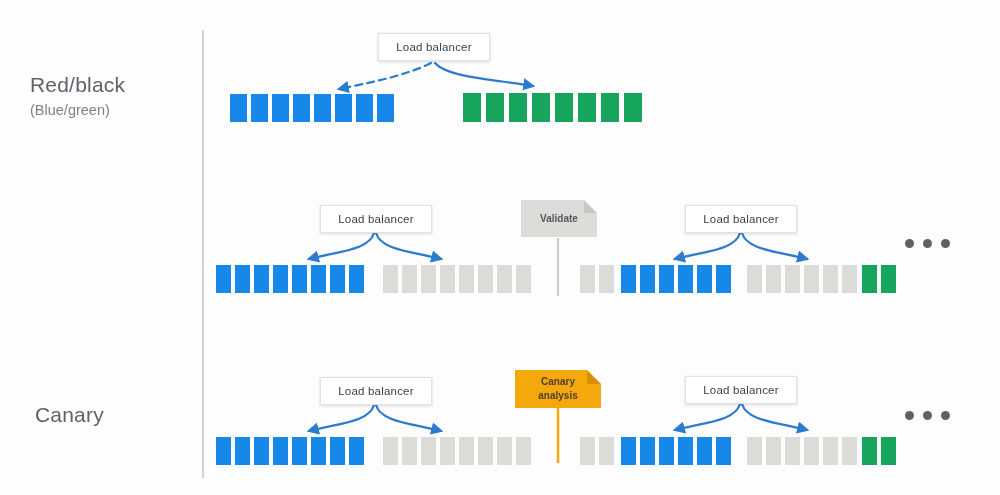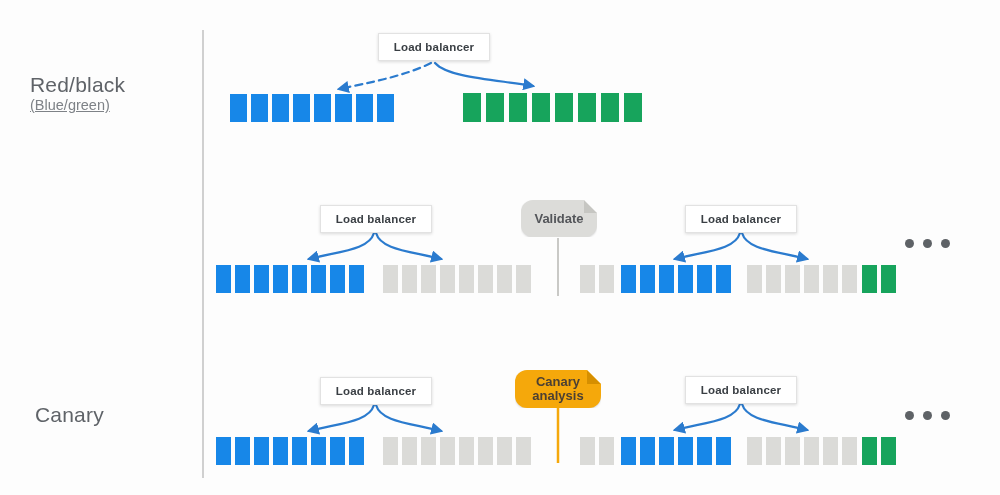--- a/index.html
+++ b/index.html
@@ -6,27 +6,27 @@
   .canvas{position:relative;width:1000px;height:495px;background:#fdfdfd;overflow:hidden;
           font-family:"Liberation Sans", sans-serif;}
   .divider{position:absolute;left:202px;top:30px;width:2px;height:448px;background:var(--c-divider);}
   .arrows{position:absolute;left:0;top:0;width:1000px;height:495px;pointer-events:none;}
   .arrow{stroke:var(--c-arrow);fill:none;stroke-width:2.2px;stroke-linecap:round;}
   .arrow.dashed{stroke-dasharray:7 5;}
   .stem-gray{stroke:var(--c-stem_gray);stroke-width:2px;}
   .stem-amber{stroke:var(--c-amber);stroke-width:2.5px;}
   .row-label{position:absolute;text-align:left;color:var(--c-label);}
   .label-main{font-size:21px;letter-spacing:.2px;}
-  .label-sub{font-size:14.5px;color:var(--c-sublabel);text-decoration:underline;}
+  .label-sub{font-size:14.5px;color:var(--c-sublabel);margin-top:5px;}
   .lb-box{position:absolute;background:#fff;border:1px solid #e2e2e2;box-sizing:border-box;
           box-shadow:0 1px 3px rgba(0,0,0,.14);display:flex;align-items:center;justify-content:center;
-          font-size:11.5px;font-weight:bold;color:var(--c-lb_text);letter-spacing:.2px;}
+          font-size:11.5px;font-weight:normal;color:var(--c-lb_text);letter-spacing:.2px;}
   .tag{position:absolute;box-sizing:border-box;display:flex;flex-direction:column;align-items:center;
-       justify-content:center;font-size:13px;font-weight:bold;line-height:14px;
-       box-shadow:0 1px 2px rgba(0,0,0,.15);border-radius:12px;}
+       justify-content:center;font-size:10px;font-weight:bold;line-height:14px;
+       box-shadow:0 1px 2px rgba(0,0,0,.15);}
   .tag .fold{position:absolute;top:0;right:0;}
   .validate-box{background:var(--c-validate_bg);color:var(--c-validate_text);
        clip-path:polygon(0 0,calc(100% - 13px) 0,100% 13px,100% 100%,0 100%);}
   .validate-box .fold{width:13px;height:13px;background:var(--c-validate_fold);
        clip-path:polygon(0 0,100% 100%,0 100%);}
   .canary-box{background:var(--c-amber);color:var(--c-canary_text);
        clip-path:polygon(0 0,calc(100% - 14px) 0,100% 14px,100% 100%,0 100%);}
   .canary-box .fold{width:14px;height:14px;background:var(--c-amber_fold);
        clip-path:polygon(0 0,100% 100%,0 100%);}
   .sq-group{position:absolute;display:flex;}

